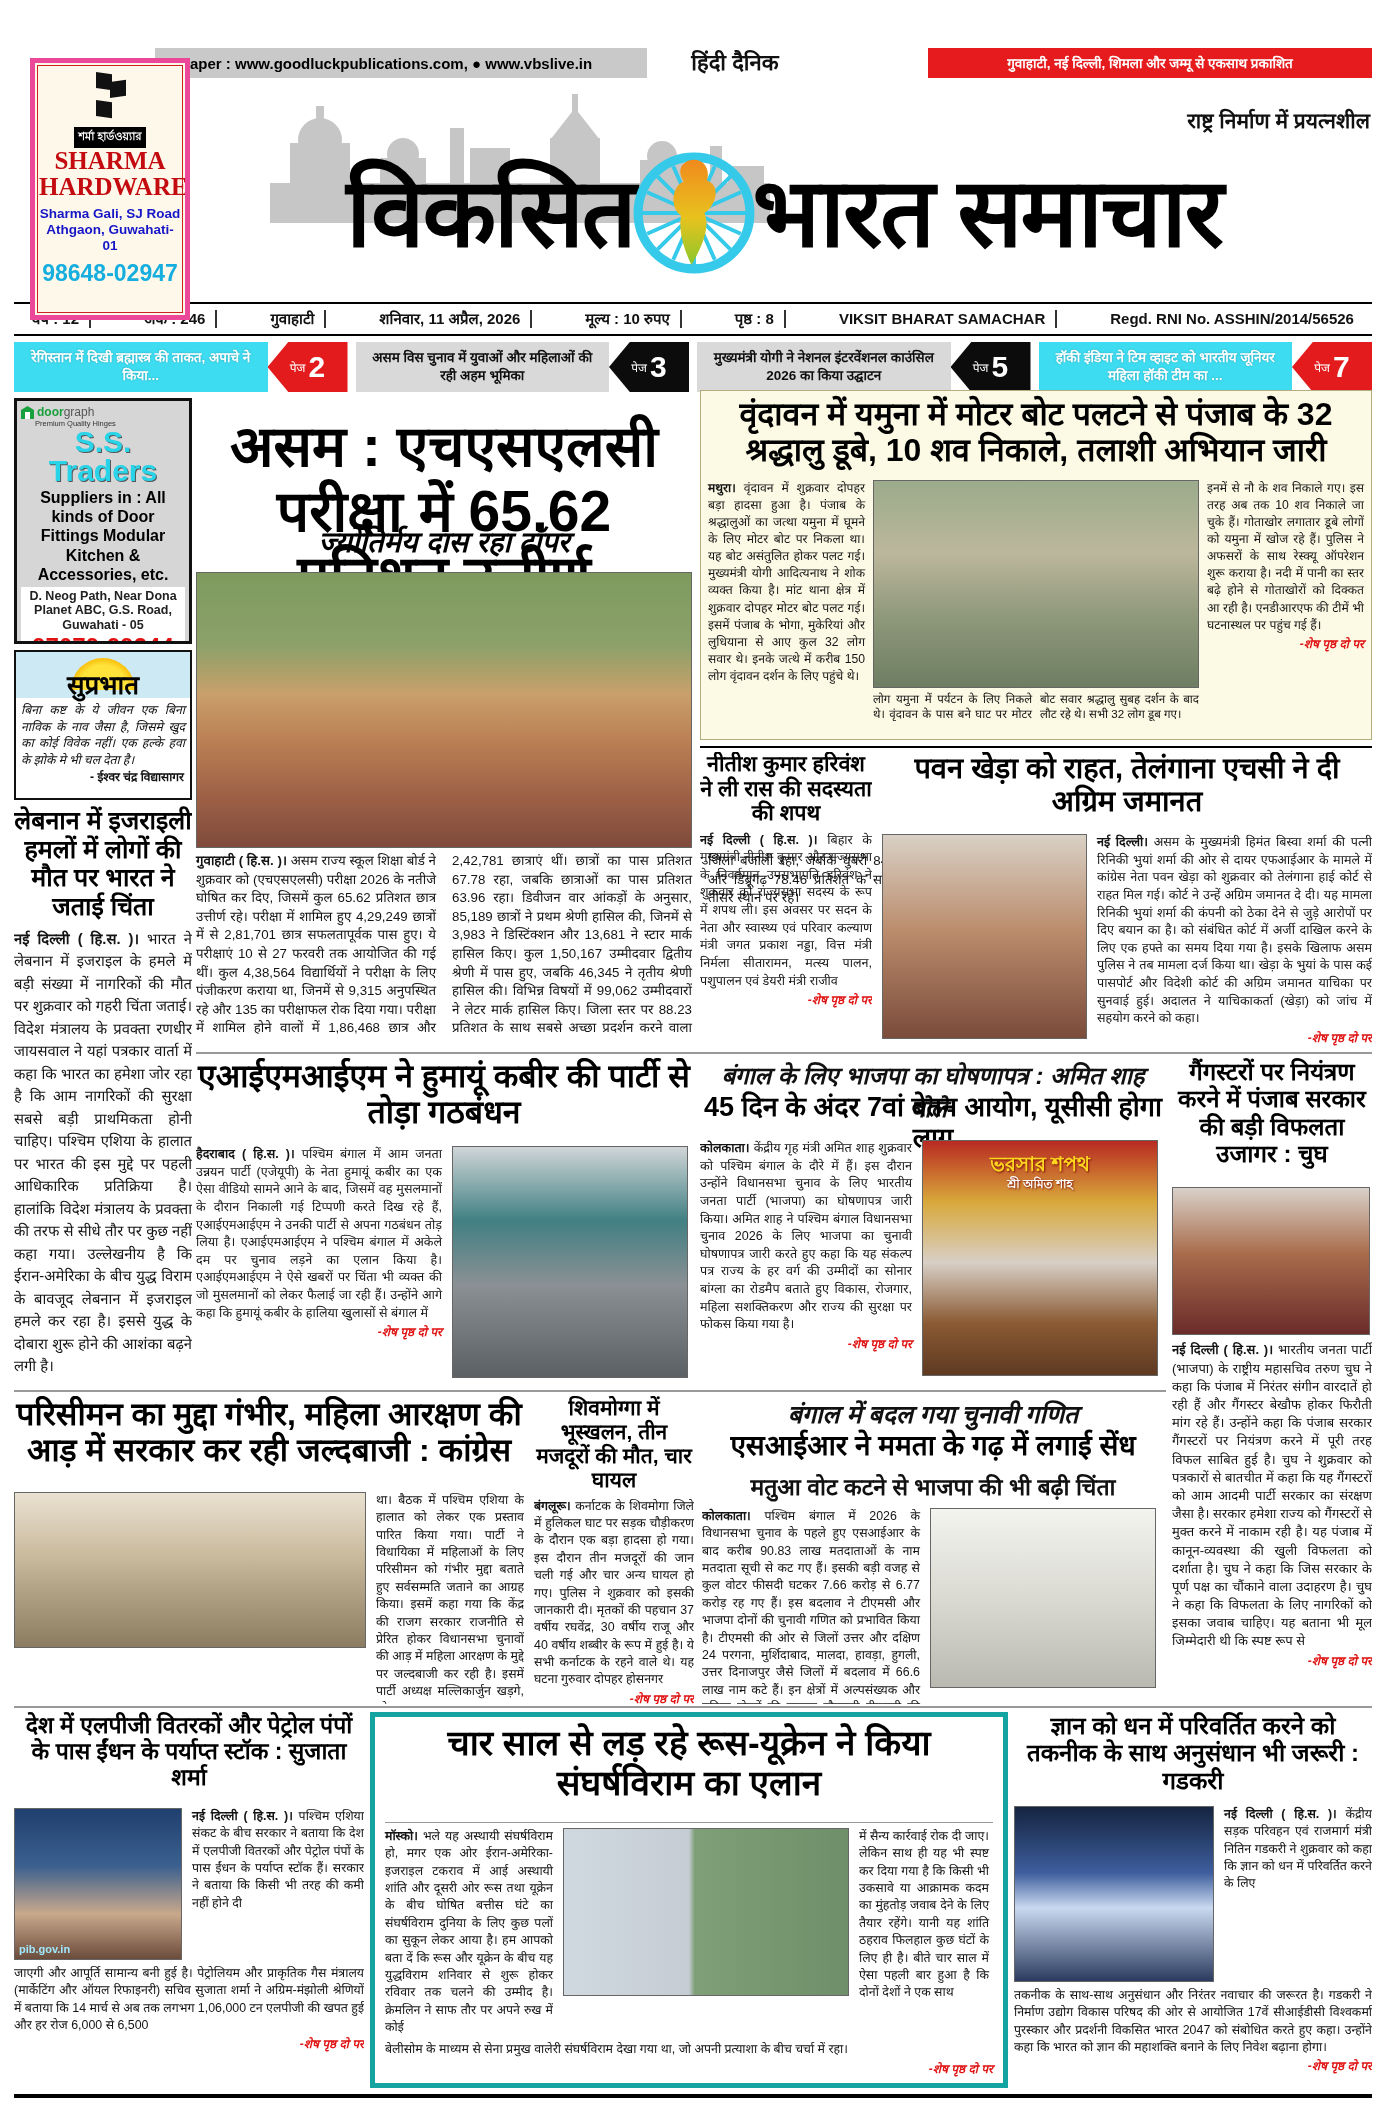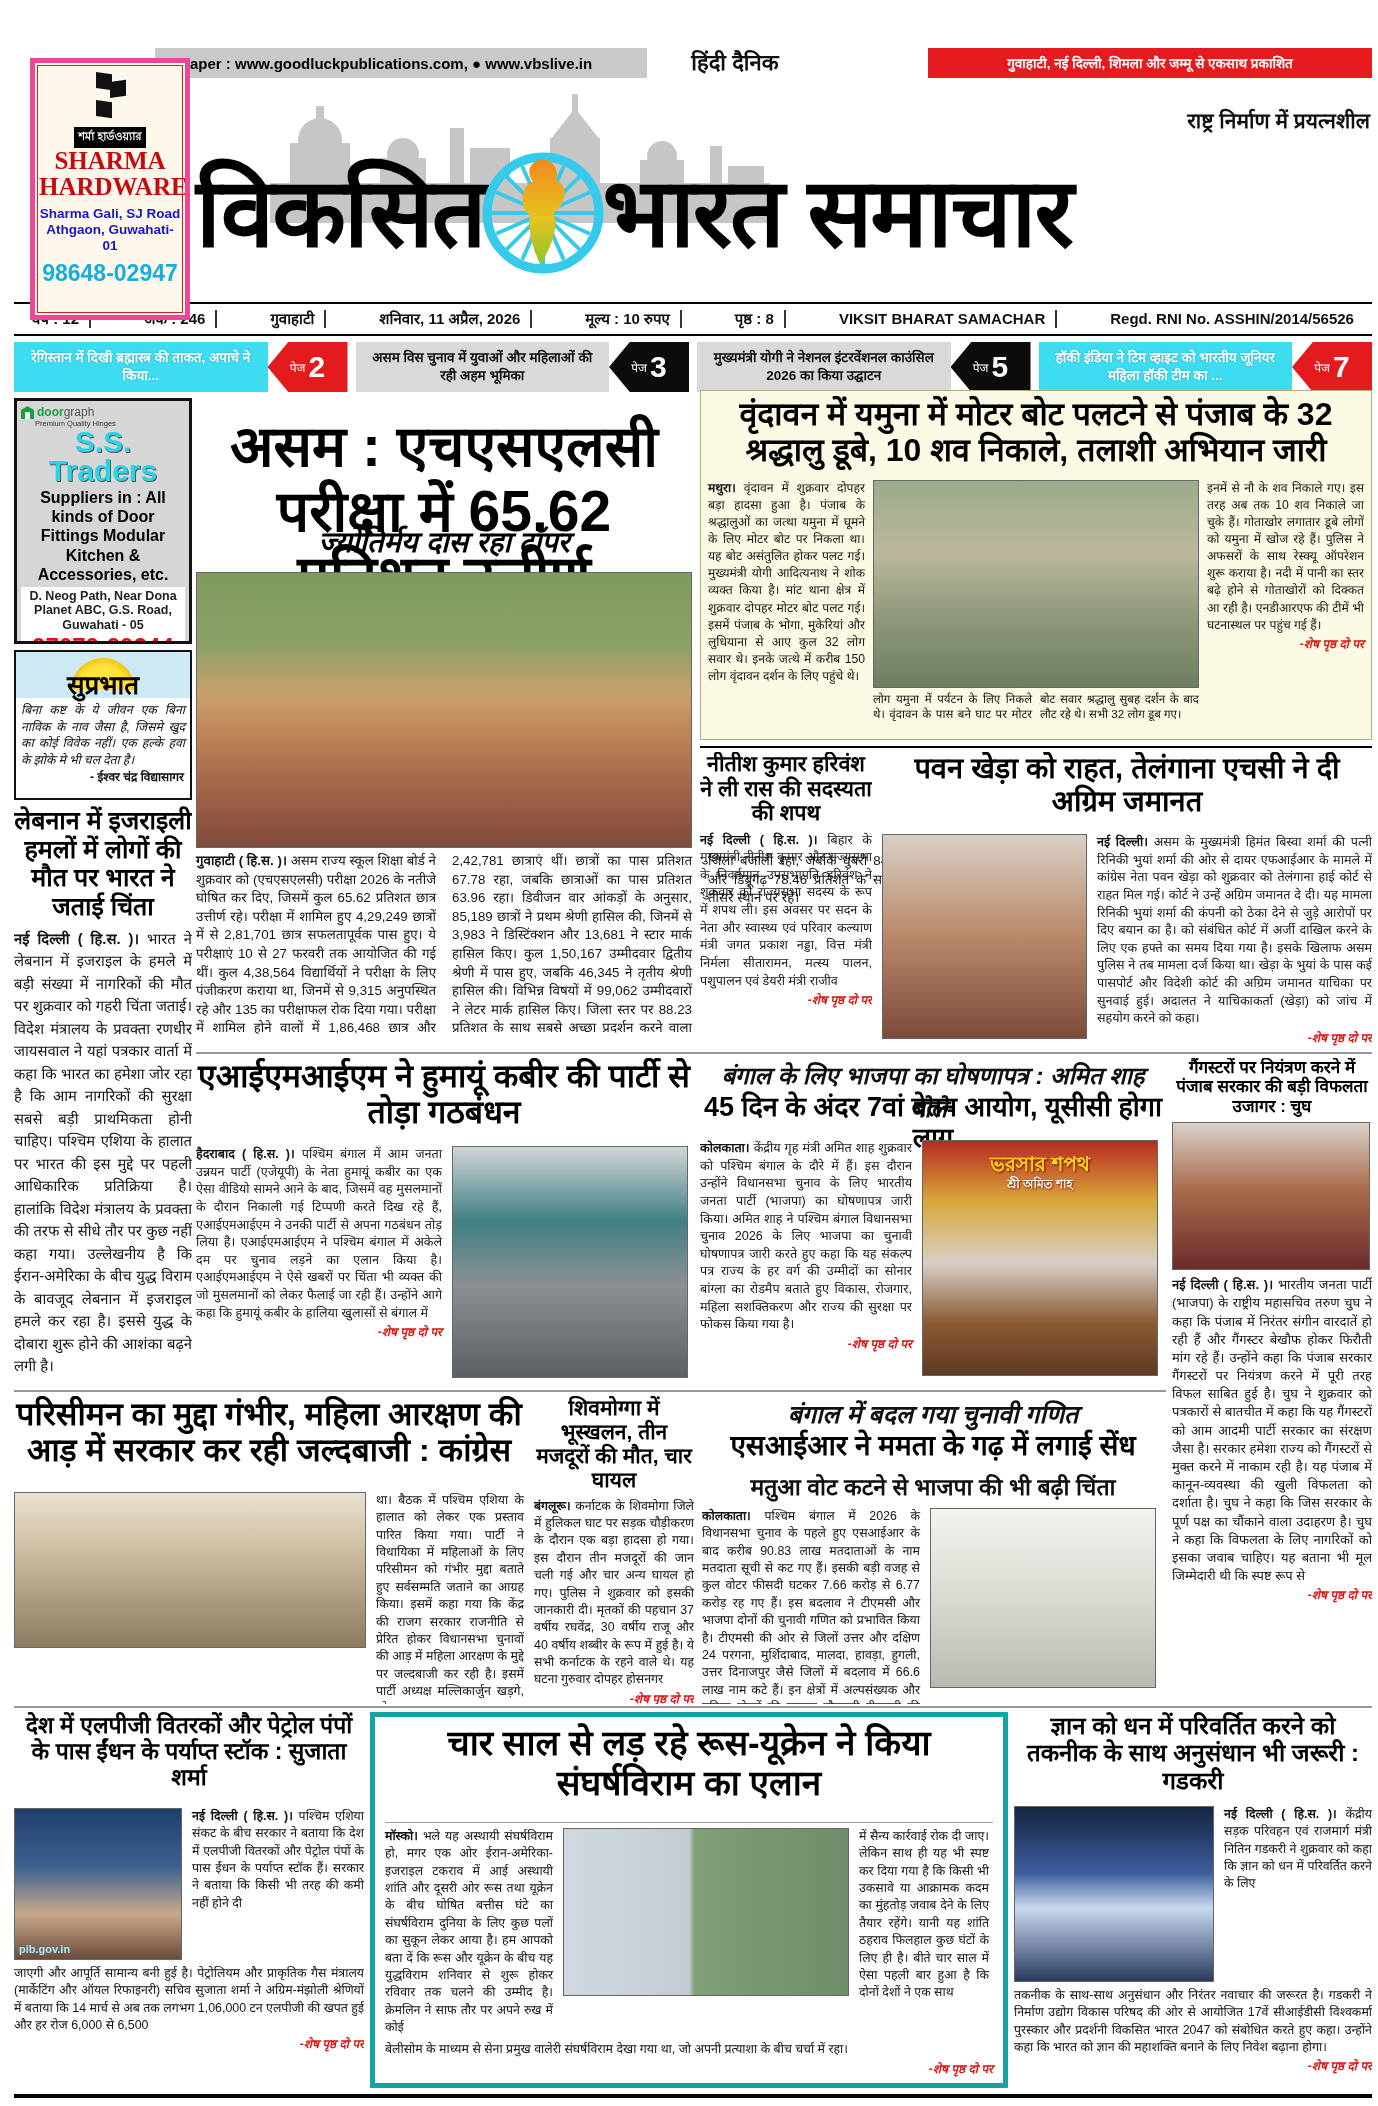--- a/index.html
+++ b/index.html
@@ -12,21 +12,21 @@
   .lead{font-weight:700}
   .cont{color:#e01515;font-weight:700;font-style:italic;display:block;text-align:right;font-size:12px;margin-top:2px}
   .photo{position:relative;border:1px solid #666;background-size:cover;overflow:hidden;flex:none}
 
   
   #epaper-bar{left:155px;top:48px;width:492px;height:30px;background:#c9c9c9;display:flex;align-items:center;padding:0 10px;font-weight:700;font-size:15px;color:#000}
   #daily-label{left:650px;top:44px;width:170px;height:34px;font-size:22px;font-weight:700;display:flex;align-items:center;justify-content:center}
   #pub-strip{left:928px;top:48px;width:444px;height:30px;background:#e51b1e;color:#fff;display:flex;align-items:center;justify-content:center;font-weight:700;font-size:13.5px}
   #skyline{left:250px;top:88px;width:540px;height:150px;opacity:.85}
   #tagline{left:1030px;top:106px;width:340px;height:32px;text-align:right;font-weight:700;font-size:21px}
-  #masthead{left:196px;top:134px;width:1176px;height:158px;display:flex;align-items:center;gap:4px}
+  #masthead{left:196px;top:134px;width:1176px;height:158px;display:flex;align-items:center;justify-content:center;gap:4px}
   #masthead .mh{font-size:96px;font-weight:900;color:#000;line-height:1;letter-spacing:-2px;white-space:nowrap}
   #masthead svg{margin:0 -10px;flex:none}
   #dateline{left:14px;top:302px;width:1358px;height:34px;border-top:2px solid #000;border-bottom:2px solid #000;display:flex;align-items:center;justify-content:space-between;padding:0 8px}
   #dateline span{font-weight:700;font-size:15px;padding:0 10px;border-right:2px solid #333;line-height:18px;white-space:nowrap}
   #dateline span:last-child{border-right:none}
   
   #teasers{left:14px;top:342px;width:1358px;height:50px;display:grid;grid-template-columns:repeat(4,1fr);gap:8px}
   .teaser{display:flex;height:50px}
   .t-text{flex:1;display:flex;align-items:center;justify-content:center;text-align:center;font-weight:700;font-size:13.5px;line-height:1.3;padding:2px 8px}
   .cyan{background:#3edcf0;color:#fff;text-shadow:0 0 2px rgba(0,60,80,.35)}
@@ -98,21 +98,21 @@
   #a-manifesto{left:700px;top:1058px;width:466px;height:330px;overflow:hidden}
   #a-manifesto .ov{font-size:24px;font-weight:700;font-style:italic;text-align:center;height:34px}
   #a-manifesto .hl{font-size:27px;height:42px}
   .mf-row{display:flex;gap:10px;margin-top:6px}
   .mf-txt{width:212px;font-size:12.6px}
   #mf-photo{width:236px;height:236px;background:linear-gradient(180deg,#b92a22 0%,#d8a83a 26%,#d8cfc6 52%,#8a5a33 78%,#5e3a22 100%)}
   #mf-photo .bn1{position:absolute;top:8px;left:0;right:0;text-align:center;color:#ffd71e;font-weight:900;font-size:20px;text-shadow:1px 1px 2px #7d0f0a}
   #mf-photo .bn2{position:absolute;top:34px;left:0;right:0;text-align:center;color:#fff;font-weight:700;font-size:12px;text-shadow:1px 1px 2px #7d0f0a}
 
   #a-chugh{left:1172px;top:1058px;width:200px;height:646px;overflow:hidden}
-  #a-chugh .hl{font-size:17px;margin-bottom:6px}
+  #a-chugh .hl{font-size:24px;margin-bottom:20px}
   #ch-photo{width:198px;height:148px;background:linear-gradient(180deg,#d9d1c9 0%,#a96c4b 45%,#6b2b2b 100%);margin-bottom:6px}
   #a-chugh .bt{font-size:13px}
 
   #a-congress{left:14px;top:1396px;width:510px;height:308px;overflow:hidden}
   #a-congress .hl{font-size:32px;height:92px}
   .cg-row{display:flex;gap:10px;margin-top:4px}
   #cg-photo{width:352px;height:156px;background:linear-gradient(180deg,#e9e1d1 0%,#c9b99b 42%,#8b7b60 100%)}
   .cg-side{flex:1;font-size:12.4px}
 
   #a-shiv{left:534px;top:1396px;width:160px;height:308px;overflow:hidden}

